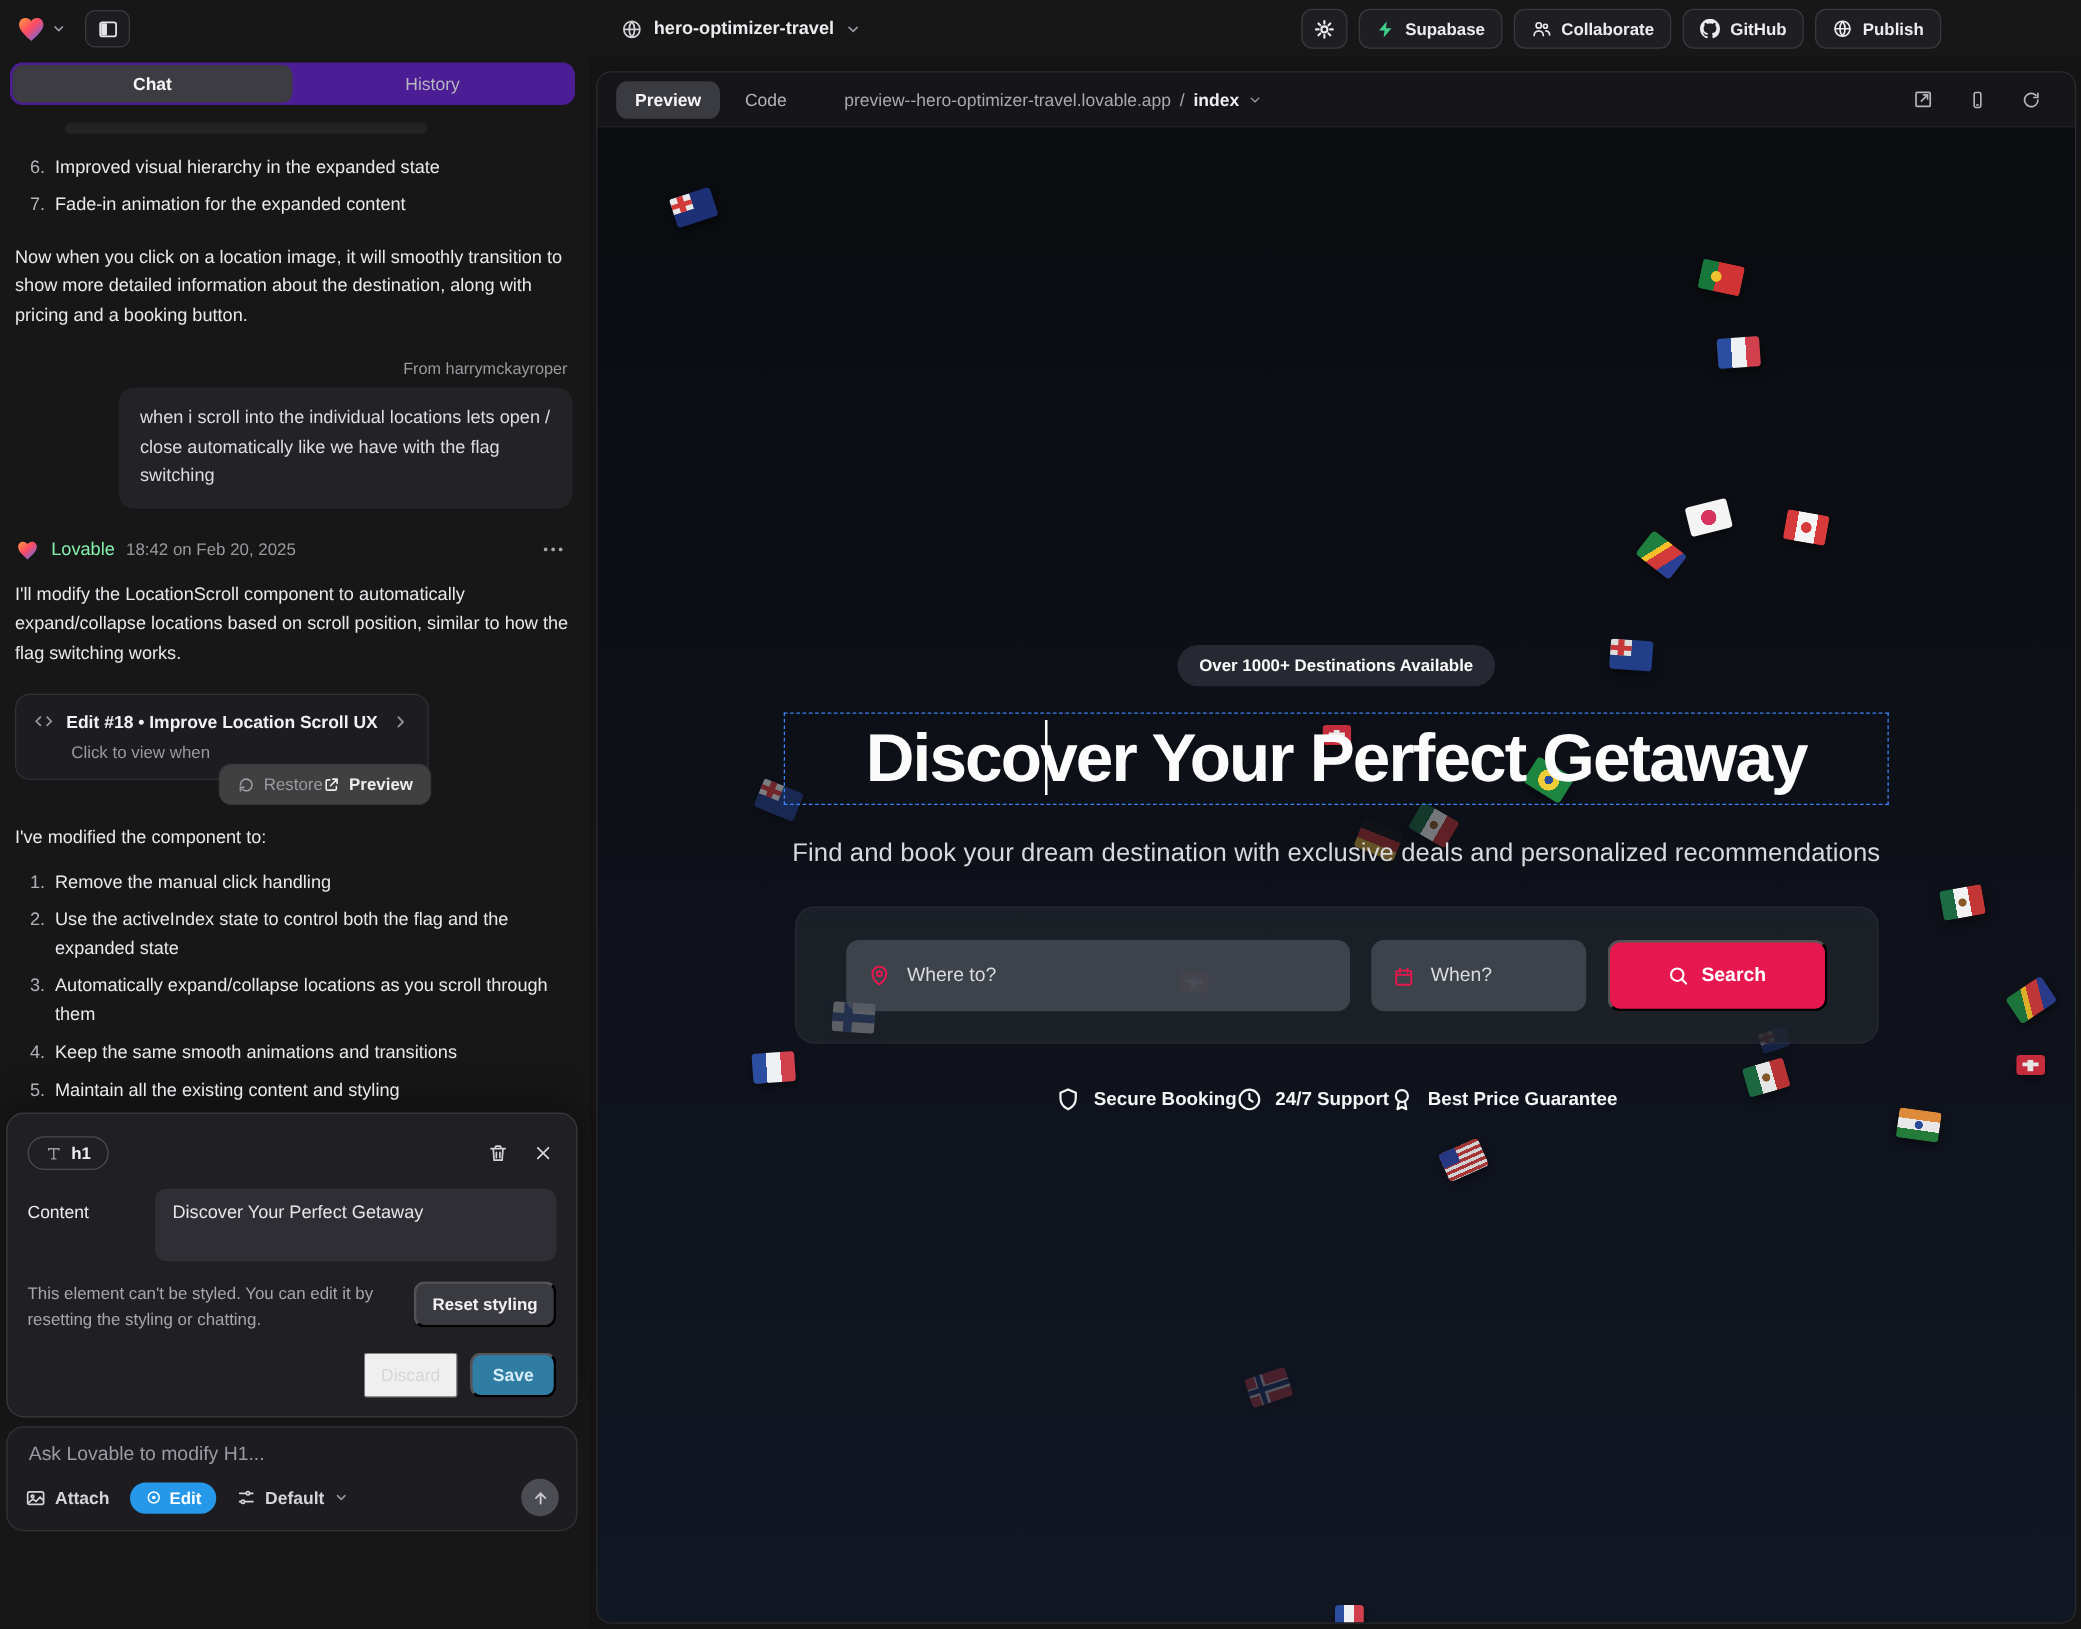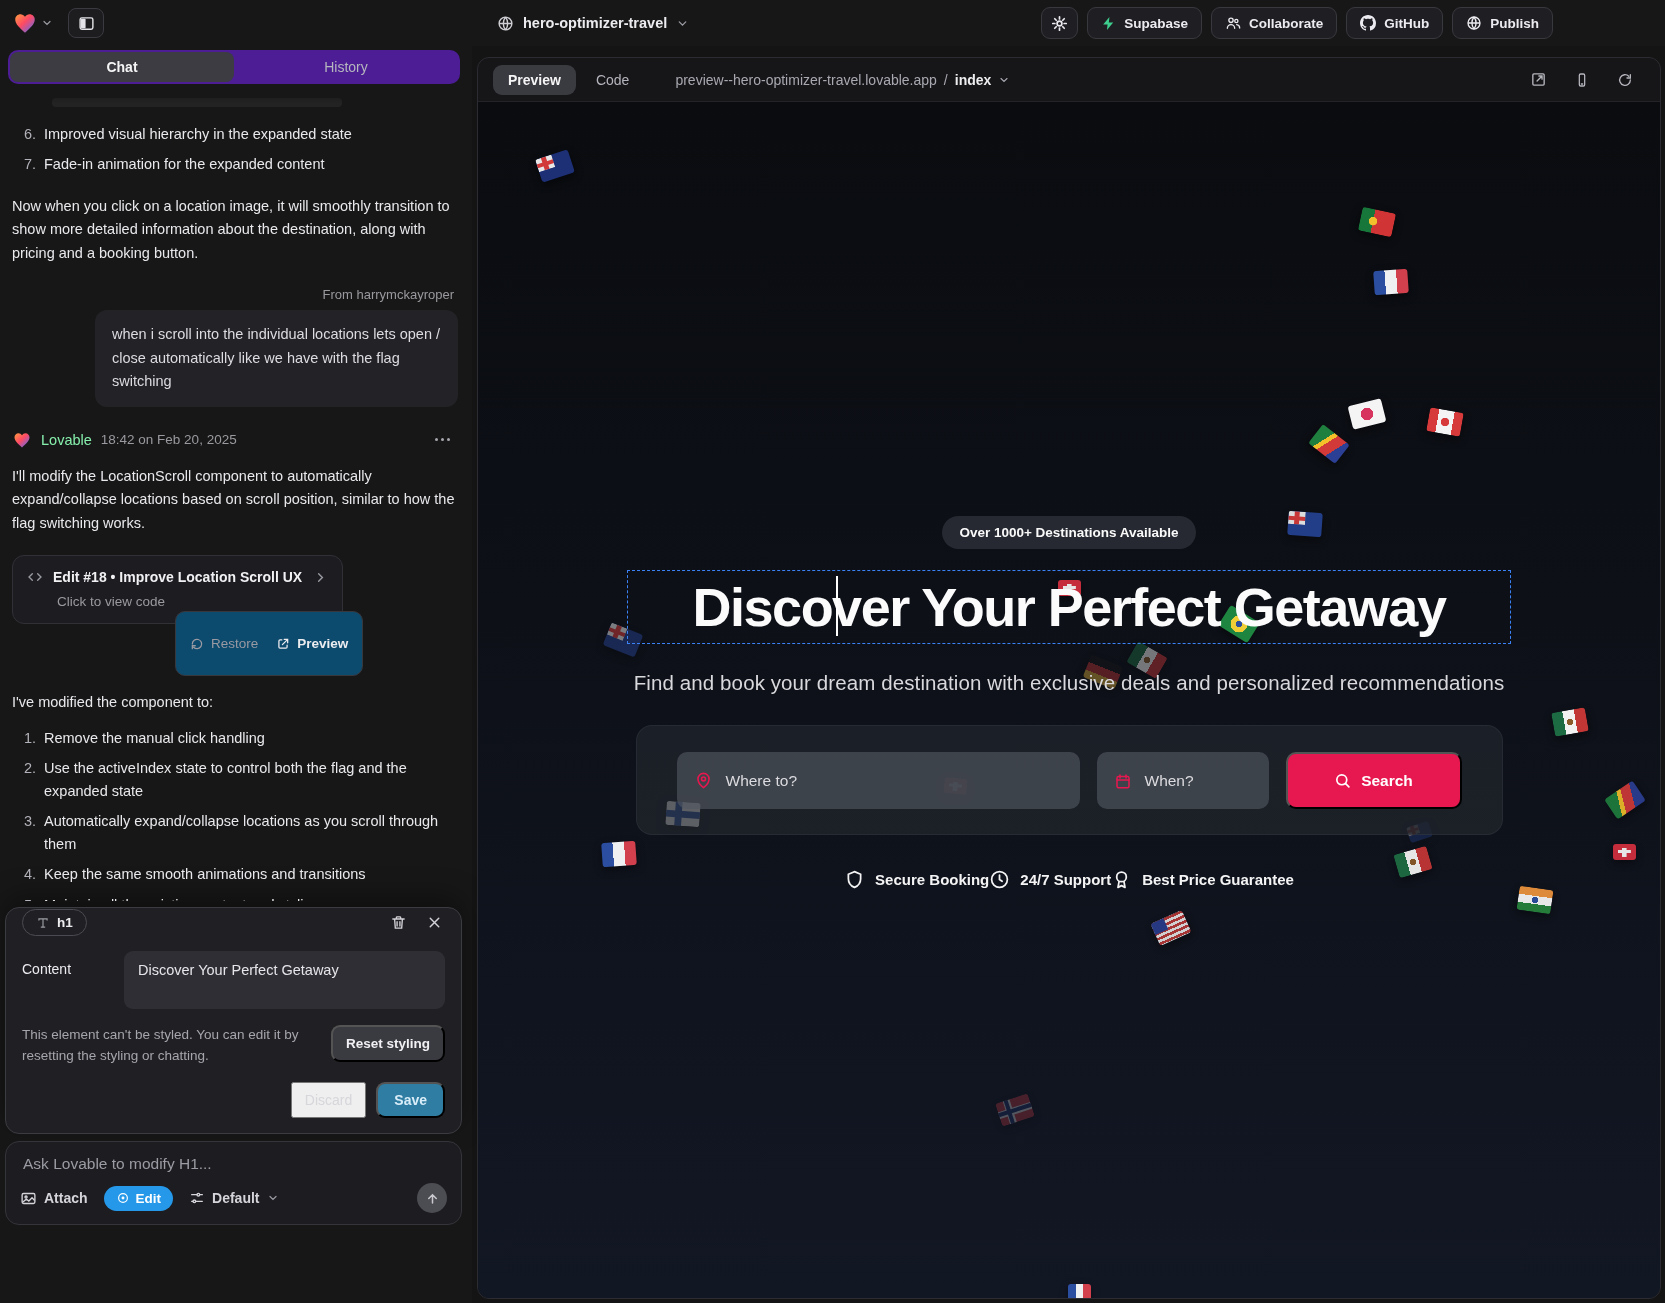--- a/index.html
+++ b/index.html
@@ -34,27 +34,27 @@
   .from-label{margin:22px 4px 8px;text-align:right;color:#99999f;font-size:13px}
   .user-bubble{margin-left:85px;background:#232327;border-radius:12px;padding:13px 17px;color:#dcdce1;line-height:1.62}
   .assistant-row{display:flex;align-items:center;gap:9px;margin:23px 2px 0}
   .assistant-name{font-weight:400;color:#86efac}
   .assistant-time{color:#99999f;font-size:13.5px}
   .dots{margin-left:auto;margin-right:6px;display:flex;gap:3px}
   .dots i{width:3px;height:3px;border-radius:50%;background:#a6a6ad}
   .edit-card{margin:20px 0 0 2px;width:331px;border:1px solid #303037;background:#1d1d21;border-radius:12px;padding:13px 14px 14px}
   .edit-card-head{display:flex;align-items:center;gap:10px;color:#f1f1f4;font-size:14px;font-weight:600}
   .edit-card-sub{margin:9px 0 0 30px;color:#99999f;font-size:13.5px}
-  .restore-pill{position:relative;z-index:2;width:fit-content;margin:-13px 0 0 165px;display:flex;align-items:center;gap:18px;background:#0c4a6e;border:1px solid #37373e;border-radius:10px;padding:24px 14px;font-size:13.5px}
+  .restore-pill{position:relative;z-index:2;width:fit-content;margin:-13px 0 0 165px;display:flex;align-items:center;gap:0;background:#404040;border:1px solid #37373e;border-radius:10px;padding:8px 14px;font-size:13.5px}
   .pill-act{display:flex;align-items:center;gap:7px}
   .restore-act{color:#9a9aa2}
   .preview-act{color:#ededf0;font-weight:600}
 
   
-  .element-editor{flex:none;margin:6px 10px 0 5px;background:#202024;border:1px solid #3b3b42;border-radius:14px;padding:1px 16px 15px;box-shadow:0 -10px 28px rgba(0,0,0,.35)}
+  .element-editor{flex:none;margin:6px 10px 0 5px;background:#202024;border:1px solid #3b3b42;border-radius:14px;padding:18px 16px 15px;box-shadow:0 -10px 28px rgba(0,0,0,.35)}
   .ee-head{display:flex;align-items:center}
   .tag-pill{display:inline-flex;align-items:center;gap:7px;border:1px solid #4a4a52;border-radius:999px;padding:5px 13px;color:#ededf0;font-size:13.5px;font-weight:600}
   .ee-icons{margin-left:auto;display:flex;gap:19px;color:#d2d2d8;padding-right:2px}
   .ee-row{display:flex;margin-top:15px}
   .ee-label{width:102px;padding-top:10px;color:#ececf0;font-size:14px}
   .ee-textarea{flex:1;height:58px;background:#2e2e34;border-radius:9px;padding:11px 14px;color:#e6e6ea;font-size:14.5px}
   .ee-note-row{display:flex;align-items:flex-start;margin-top:16px}
   .ee-note{width:308px;color:#a5a5ad;font-size:13.5px;line-height:1.55}
   .reset-btn{margin-left:auto;background:#3a3a41;border-radius:9px;padding:9px 13px;color:#f1f1f4;font-size:13.5px;font-weight:600}
   .ee-actions{display:flex;justify-content:flex-end;align-items:center;gap:10px;margin-top:15px}
@@ -265,21 +265,21 @@
               <path d="M8 7l-5 5 5 5M16 7l5 5-5 5"></path>
             </svg>
         </span>
         <span>Edit #18 • Improve Location Scroll UX</span>
         <span class="muted" style="margin-left:auto">
           <svg width="15" height="15" viewBox="0 0 24 24" fill="none" stroke="currentColor" stroke-width="2.2" stroke-linecap="round">
               <path d="M9 6l6 6-6 6"></path>
             </svg>
         </span>
       </div>
-      <div class="edit-card-sub">Click to view code</div>
+      <div class="edit-card-sub">Click to view when</div>
     </div>
 
     <div class="restore-pill">
       <span class="pill-act restore-act">
         <span>
           <svg width="14" height="14" viewBox="0 0 24 24" fill="none" stroke="currentColor" stroke-width="2.2" stroke-linecap="round">
               <path d="M4 12a8 8 0 112.2 5.5"></path>
               <path d="M4 20v-5h5"></path>
             </svg>
         </span>

